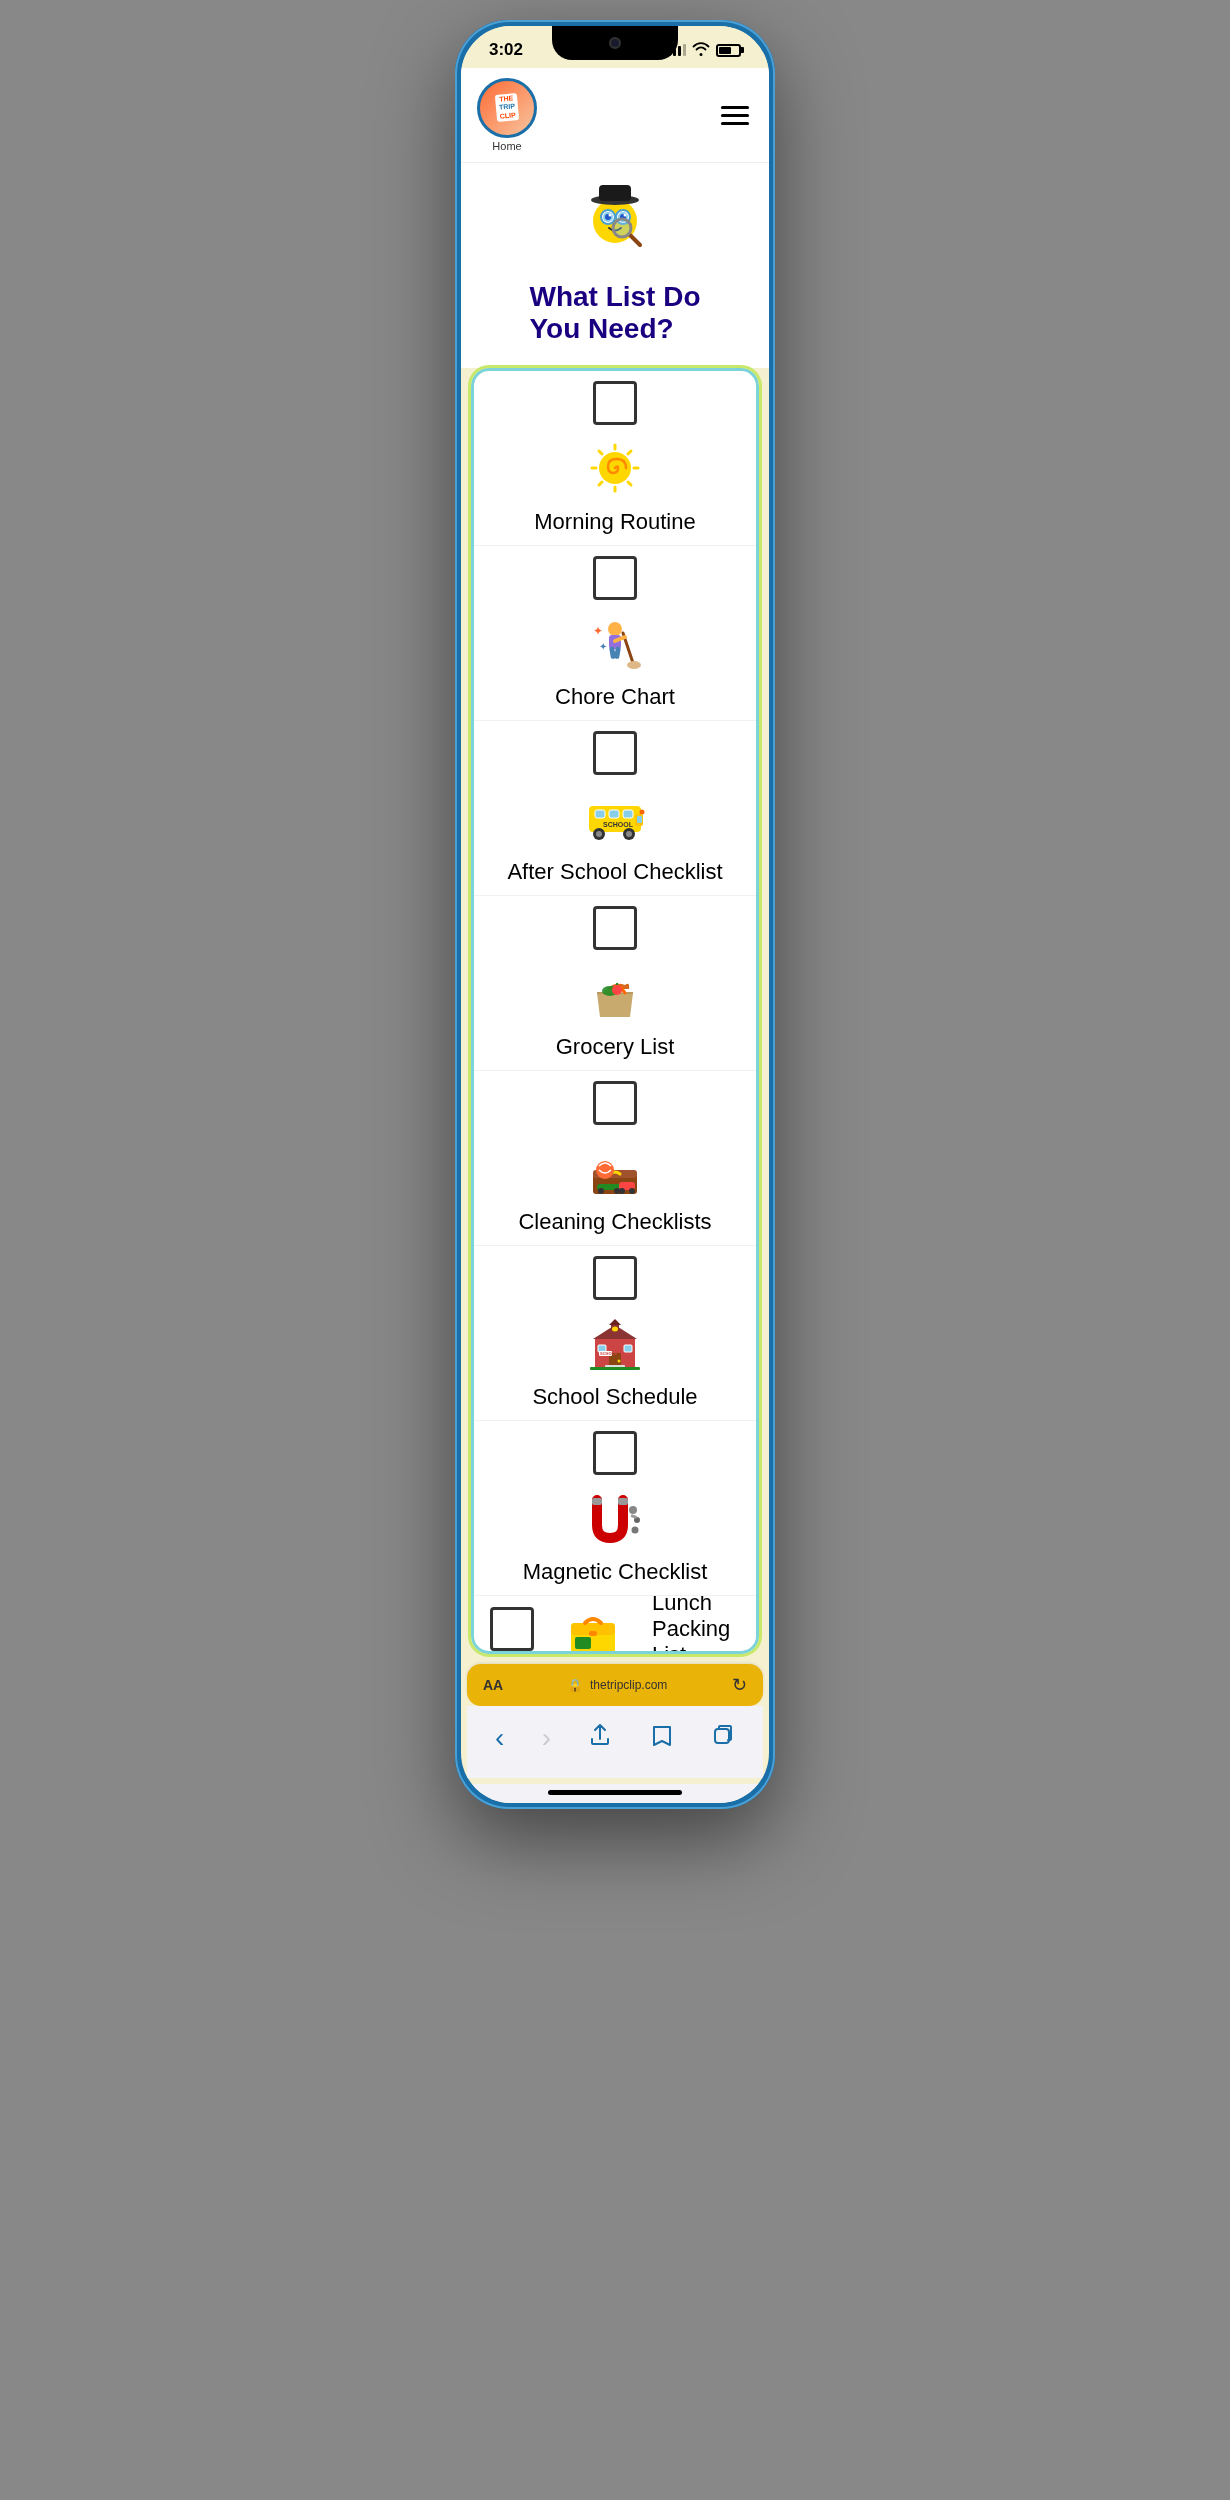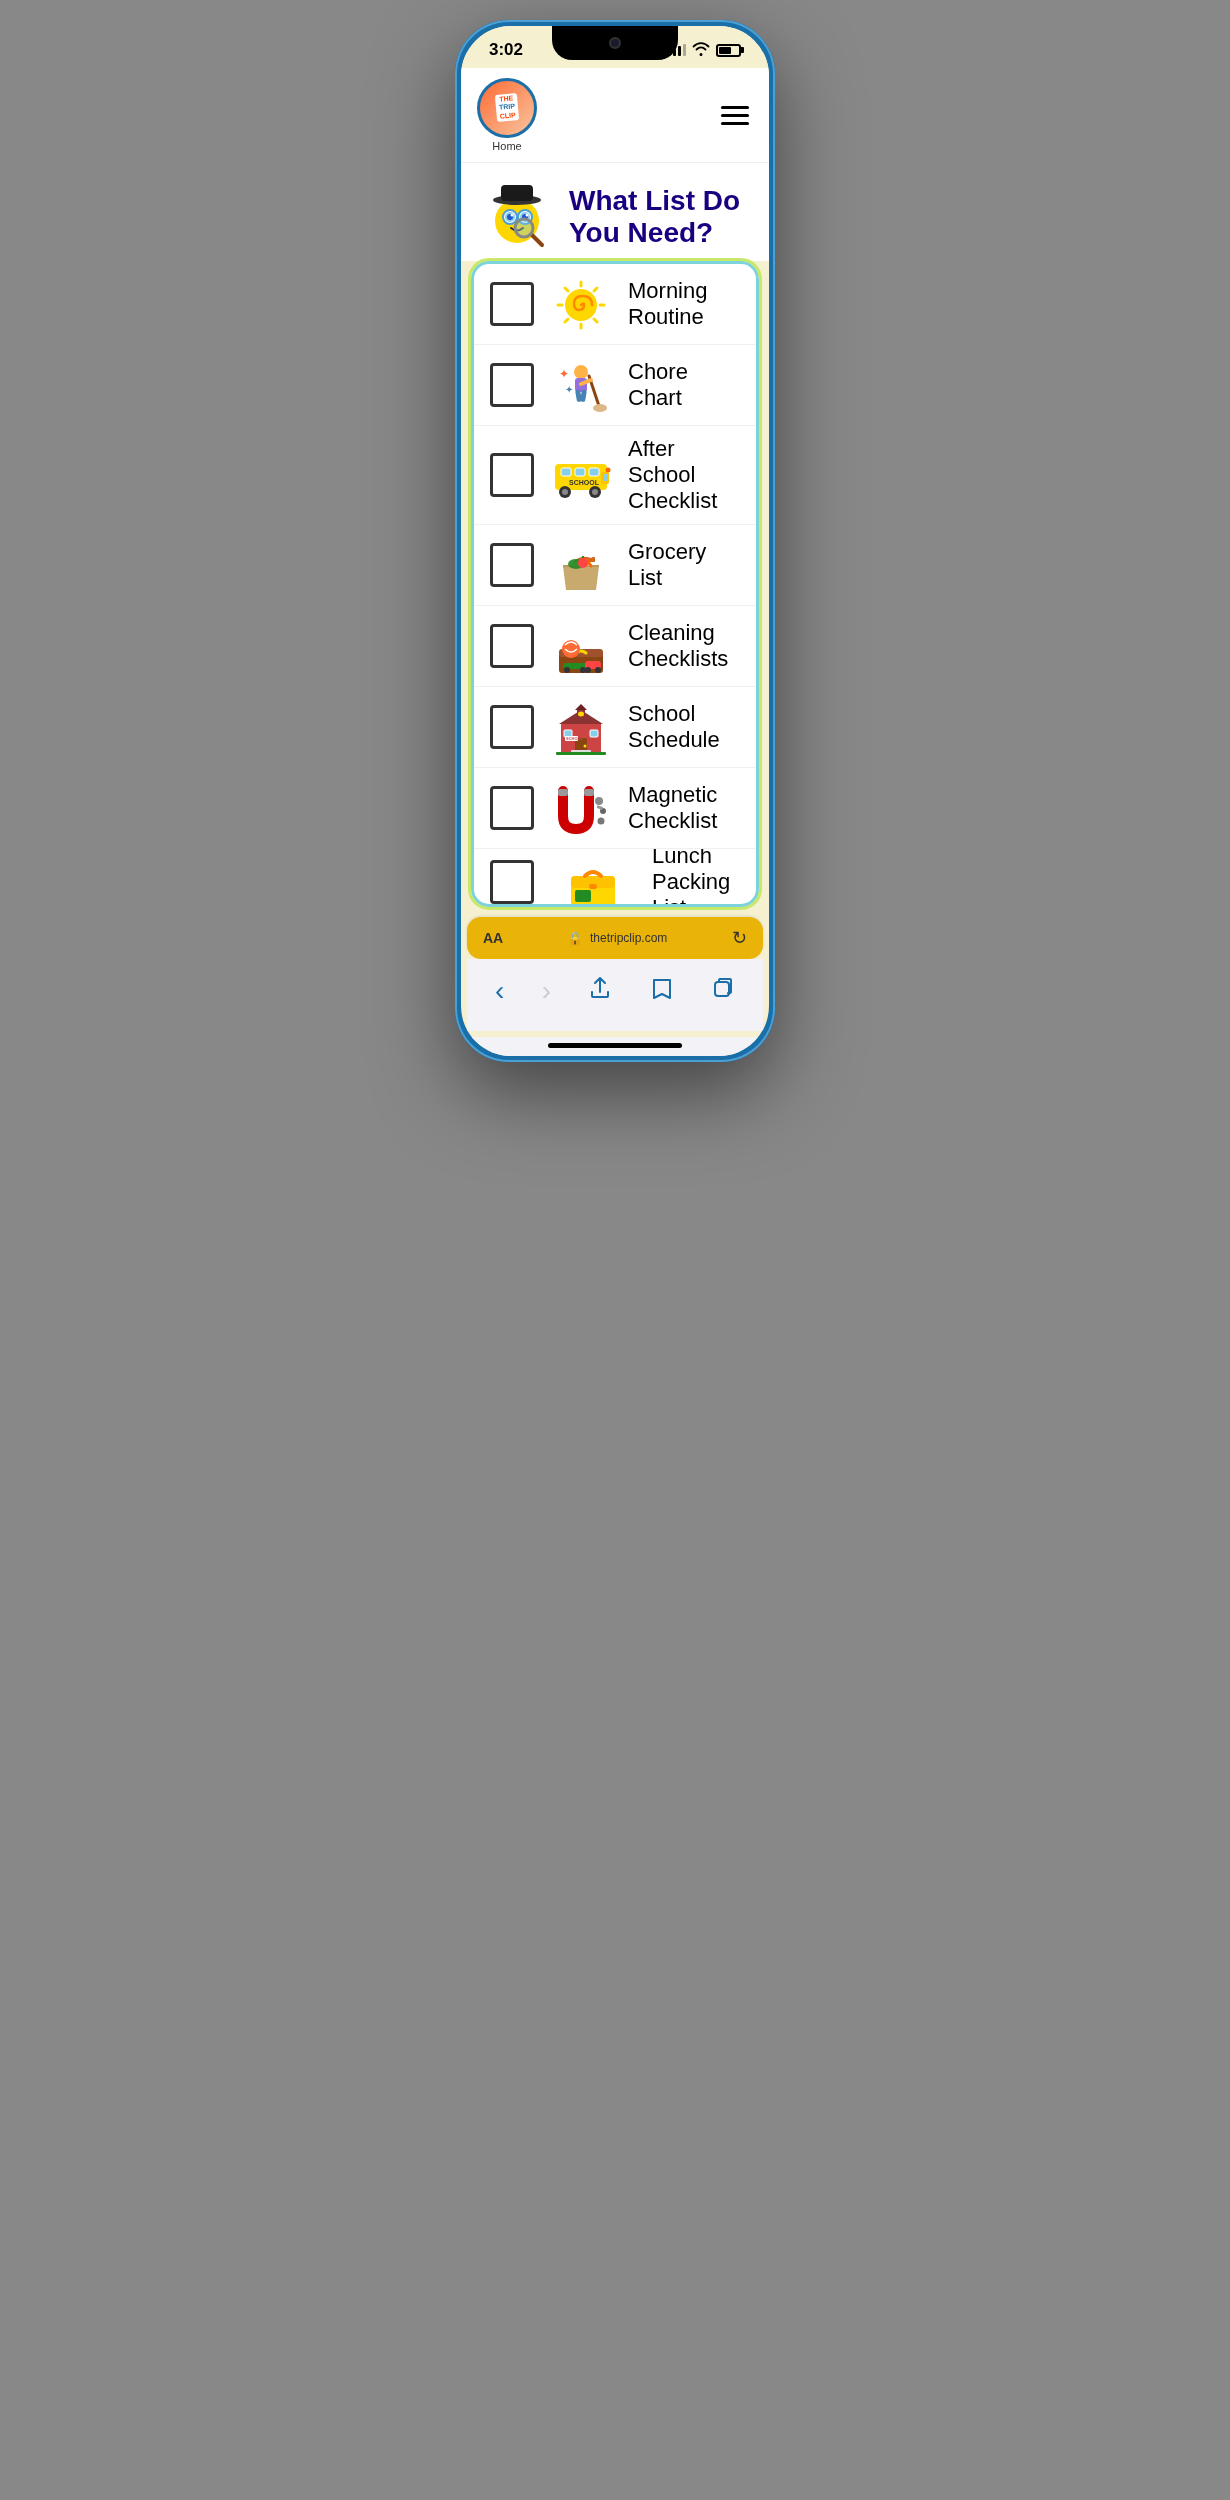--- a/index.html
+++ b/index.html
@@ -194,24 +194,25 @@
     .hamburger-line {
       width: 28px;
       height: 3px;
       background: #000;
       border-radius: 2px;
     }
 
     
     .page-title-area {
       background: #fff;
-      padding: 10px 16px 0;
-      display: flex;
-      align-items: center;
-      gap: 12px;
+      padding: 10px 16px 23px;
+      display: flex;
+      align-items: center;
+      gap: 20px;
+      flex-direction: column;
     }
 
     .emoji-mascot {
       font-size: 52px;
       line-height: 1;
     }
 
     .page-title {
       font-size: 28px;
       font-weight: 900;
@@ -230,20 +231,21 @@
       overflow: hidden;
     }
 
     .list-item {
       display: flex;
       align-items: center;
       padding: 10px 16px;
       border-bottom: 1px solid #f0f0f0;
       gap: 12px;
       cursor: pointer;
+      flex-direction: column;
     }
 
     .list-item:last-child {
       border-bottom: none;
     }
 
     .checkbox {
       width: 44px;
       height: 44px;
       border: 3px solid #333;

